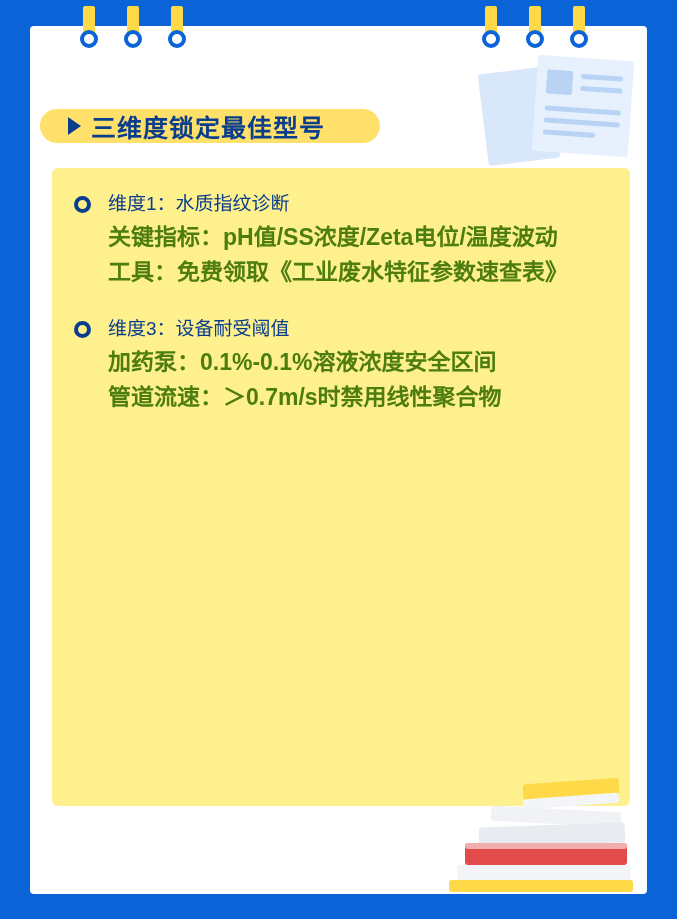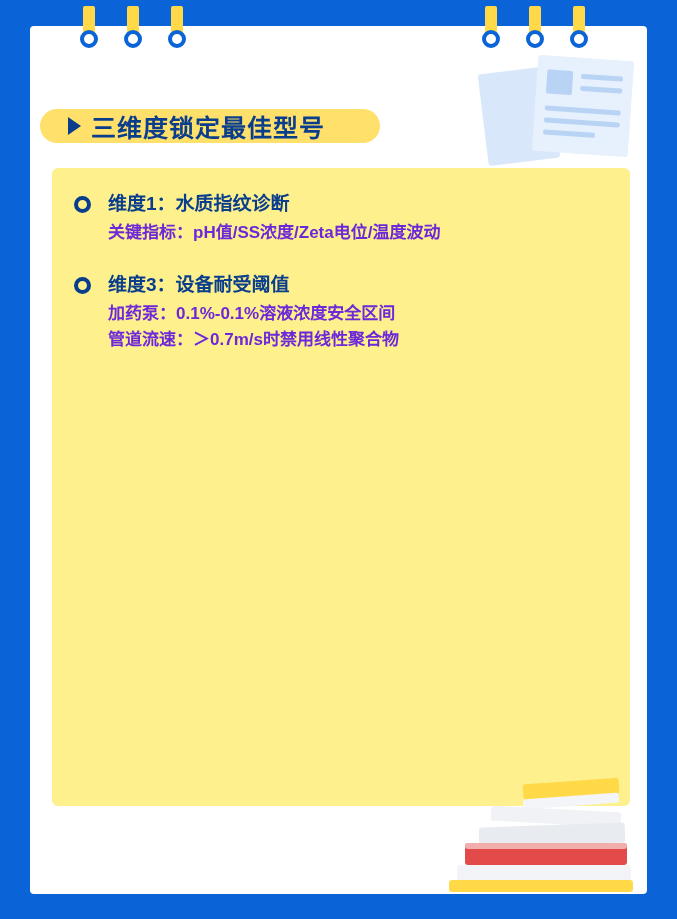--- a/index.html
+++ b/index.html
@@ -155,29 +155,29 @@
     left: 0;
     top: 6px;
     width: 17px;
     height: 17px;
     border-radius: 50%;
     border: 4px solid #0a3e8c;
     box-sizing: border-box;
   }
   .b-head {
     font-size: 19px;
-    font-weight: bold;
+    font-weight: normal;
     color: #0a3e8c;
     line-height: 1.45;
     margin-bottom: 2px;
   }
   .b-line {
-    font-size: 17px;
+    font-size: 23px;
     font-weight: bold;
-    color: #6d28d9;
+    color: #4d7c0f;
     line-height: 1.52;
   }
 
   
   .books {
     position: absolute;
     right: 42px;
     bottom: 28px;
     width: 200px;
     height: 110px;
@@ -244,20 +244,21 @@
   <div class="title-tri"></div>
   <div class="title-text">三维度锁定最佳型号</div>
 </div>
 
 <div class="panel">
 
   <div class="block">
     <div class="bullet"></div>
     <div class="b-head">维度1：水质指纹诊断</div>
     <div class="b-line">关键指标：pH值/SS浓度/Zeta电位/温度波动</div>
+    <div class="b-line">工具：免费领取《工业废水特征参数速查表》</div>
   </div>
 
 
   <div class="block">
     <div class="bullet"></div>
     <div class="b-head">维度3：设备耐受阈值</div>
     <div class="b-line">加药泵：0.1%-0.1%溶液浓度安全区间</div>
     <div class="b-line">管道流速：＞0.7m/s时禁用线性聚合物</div>
   </div>
 

